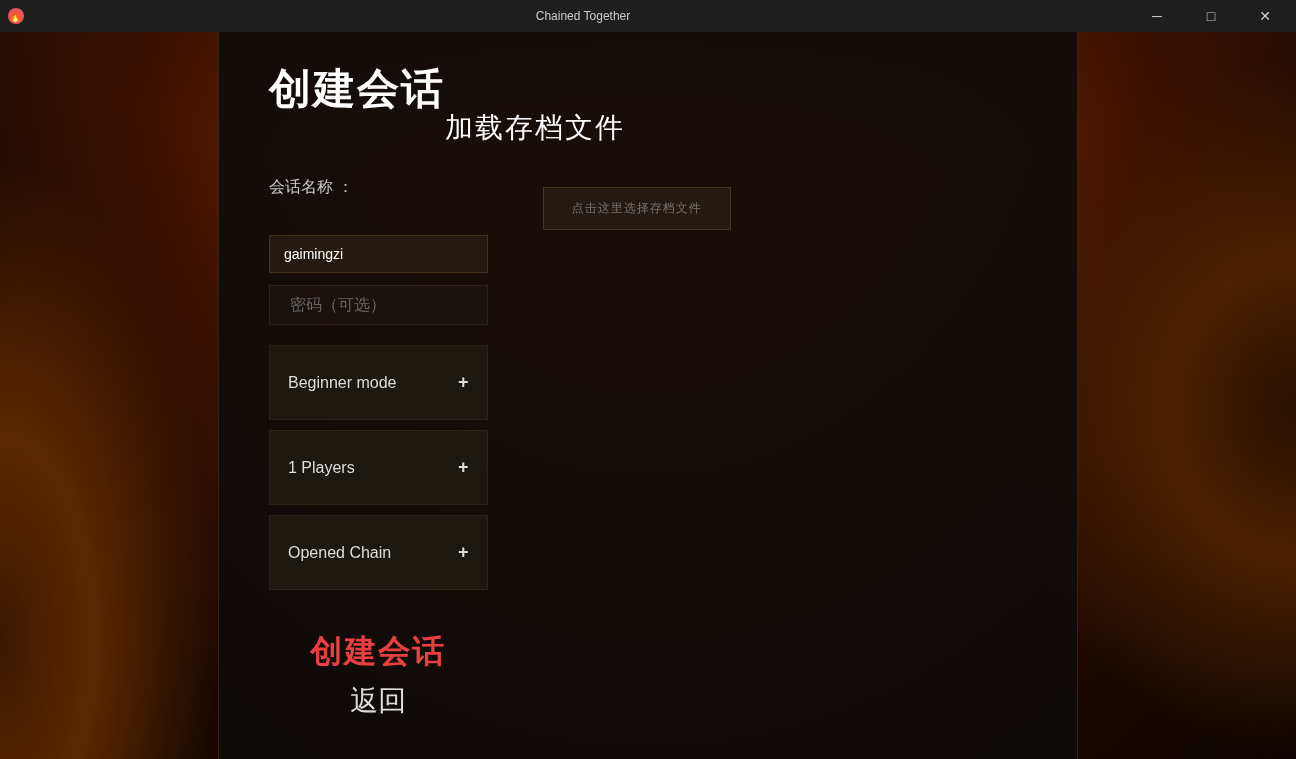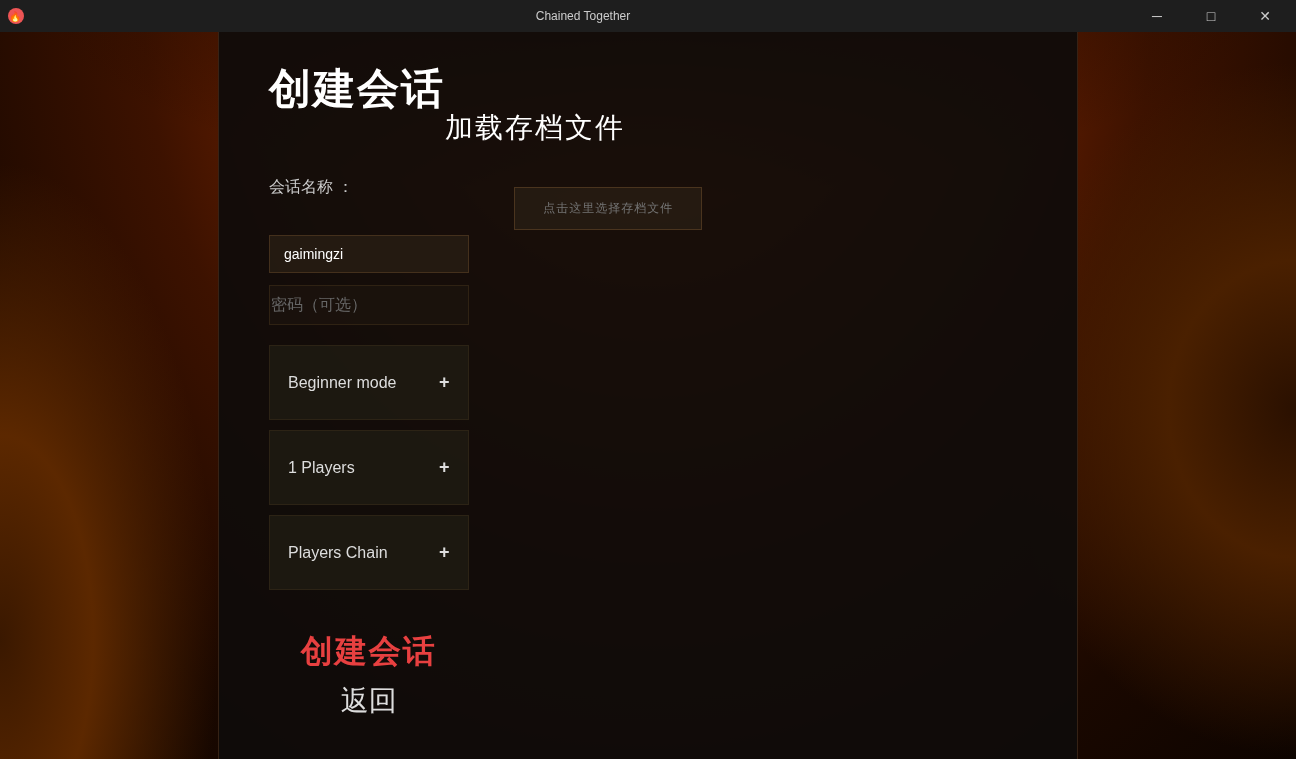--- a/index.html
+++ b/index.html
@@ -192,21 +192,21 @@
       outline: none;
       width: 100%;
       margin-top: 31px;
     }
 
     .field-input {
       color: #888;
       font-size: 16px;
       background: rgba(30, 22, 15, 0.6);
       border: 1px solid rgba(80, 60, 30, 0.4);
-      padding: 10px 1px;
+      padding: 10px 20px;
       margin-bottom: 20px;
       font-family: inherit;
       outline: none;
       width: 100%;
     }
 
     .field-input::placeholder {
       color: #666;
     }
 
@@ -317,21 +317,21 @@
           <span class="option-label">Beginner mode</span>
           <span class="option-plus">+</span>
         </div>
 
         <div class="option-row">
           <span class="option-label">1 Players</span>
           <span class="option-plus">+</span>
         </div>
 
         <div class="option-row">
-          <span class="option-label">Players Chain</span>
+          <span class="option-label">Opened Chain</span>
           <span class="option-plus">+</span>
         </div>
 
         <div class="action-buttons">
           <button class="btn-create">创建会话</button>
           <button class="btn-back">返回</button>
         </div>
       </div>
 
       <div class="right-col">

